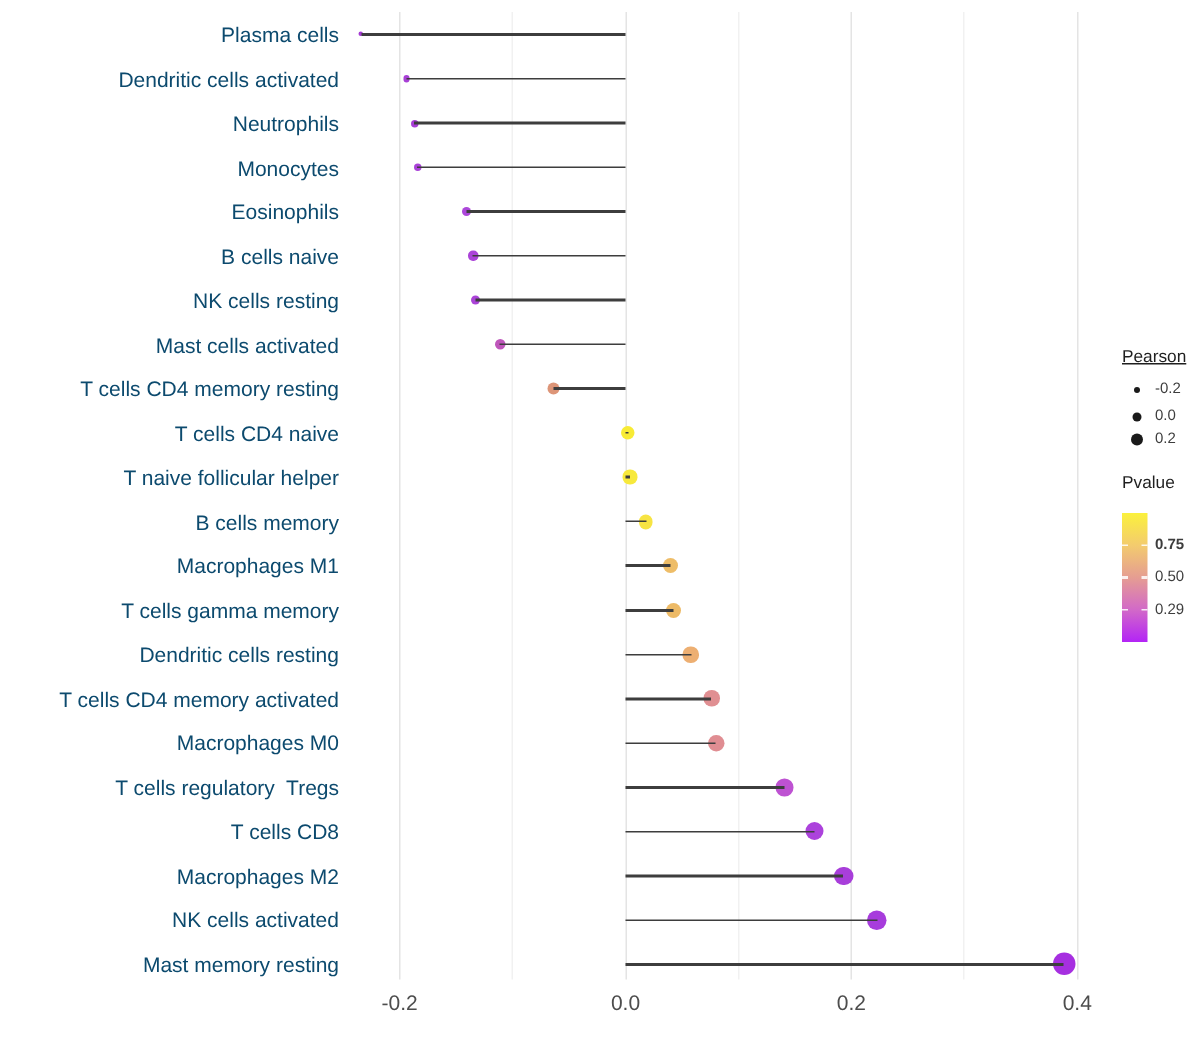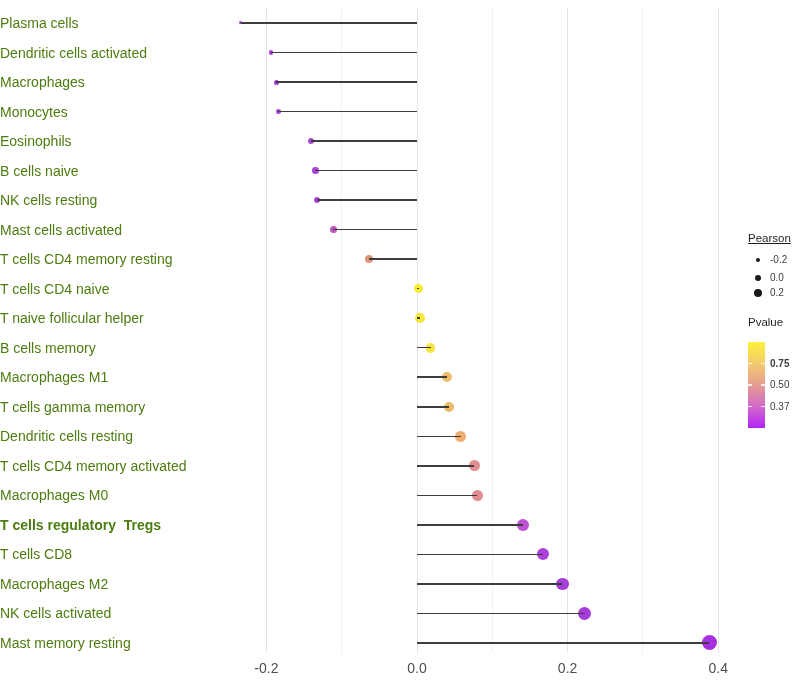--- a/index.html
+++ b/index.html
@@ -8,21 +8,21 @@
     width:800px;height:700px;
     background:#ffffff;
     font-family:"Liberation Sans",sans-serif;
     overflow:hidden;
   }
   .gridline{position:absolute;width:1px;top:8px;height:645px;}
   .gridline.major{background:#e4e4e4;}
   .gridline.minor{background:#f1f1f1;}
   .ylabel{
     position:absolute;left:0;width:226px;height:18px;line-height:18px;
-    font-size:14px;color:#4d7c0f;white-space:pre;
+    text-align:right;font-size:14px;color:#0c4a6e;white-space:pre;
   }
   .stem{position:absolute;height:1.5px;background:#3d3d3d;z-index:3;}
   .dot{position:absolute;border-radius:50%;z-index:2;}
   .xtick{
     position:absolute;width:64px;height:16px;line-height:16px;top:660px;
     text-align:center;font-size:14px;color:#4d4d4d;
   }
   .lg-title{
     position:absolute;left:748px;font-size:11.5px;color:#1f1f1f;white-space:nowrap;
   }
@@ -45,21 +45,21 @@
       <div class="gridline major" style="left: 265.9px;"></div>
       <div class="gridline major" style="left: 416.5px;"></div>
       <div class="gridline major" style="left: 567.1px;"></div>
       <div class="gridline major" style="left: 717.7px;"></div>
       <div class="ylabel" style="top: 14px;">Plasma cells</div>
       <div class="dot" style="left: 239.295px; top: 21.497px; width: 3.00599px; height: 3.00599px; background: rgb(164, 59, 211);"></div>
       <div class="stem" style="left: 240.798px; width: 176.202px; top: 22.25px; background: rgb(61, 61, 61);"></div>
       <div class="ylabel" style="top: 43.52px;">Dendritic cells activated</div>
       <div class="dot" style="left: 268.527px; top: 50.1286px; width: 4.78289px; height: 4.78289px; background: rgb(168, 64, 214);"></div>
       <div class="stem" style="left: 270.918px; width: 146.082px; top: 51.77px; background: rgb(61, 61, 61);"></div>
-      <div class="ylabel" style="top: 73.04px;">Macrophages</div>
+      <div class="ylabel" style="top: 73.04px;">Neutrophils</div>
       <div class="dot" style="left: 273.674px; top: 79.5251px; width: 5.02971px; height: 5.02971px; background: rgb(168, 61, 214);"></div>
       <div class="stem" style="left: 276.189px; width: 140.811px; top: 81.29px; background: rgb(61, 61, 61);"></div>
       <div class="ylabel" style="top: 102.56px;">Monocytes</div>
       <div class="dot" style="left: 275.882px; top: 108.994px; width: 5.13186px; height: 5.13186px; background: rgb(170, 66, 216);"></div>
       <div class="stem" style="left: 278.448px; width: 138.552px; top: 110.81px; background: rgb(61, 61, 61);"></div>
       <div class="ylabel" style="top: 132.08px;">Eosinophils</div>
       <div class="dot" style="left: 307.617px; top: 137.87px; width: 6.41981px; height: 6.41981px; background: rgb(172, 71, 218);"></div>
       <div class="stem" style="left: 310.827px; width: 106.173px; top: 140.33px; background: rgb(61, 61, 61);"></div>
       <div class="ylabel" style="top: 161.6px;">B cells naive</div>
       <div class="dot" style="left: 312.055px; top: 167.31px; width: 6.57951px; height: 6.57951px; background: rgb(171, 68, 216);"></div>
@@ -90,21 +90,21 @@
       <div class="stem" style="left: 417px; width: 32.379px; top: 406.01px; background: rgb(61, 61, 61);"></div>
       <div class="ylabel" style="top: 427.28px;">Dendritic cells resting</div>
       <div class="dot" style="left: 455.428px; top: 431.034px; width: 10.4913px; height: 10.4913px; background: rgb(237, 175, 114);"></div>
       <div class="stem" style="left: 417px; width: 43.674px; top: 435.53px; background: rgb(61, 61, 61);"></div>
       <div class="ylabel" style="top: 456.8px;">T cells CD4 memory activated</div>
       <div class="dot" style="left: 468.836px; top: 460.408px; width: 10.7841px; height: 10.7841px; background: rgb(224, 143, 146);"></div>
       <div class="stem" style="left: 417px; width: 57.228px; top: 465.05px; background: rgb(61, 61, 61);"></div>
       <div class="ylabel" style="top: 486.32px;">Macrophages M0</div>
       <div class="dot" style="left: 471.816px; top: 489.896px; width: 10.848px; height: 10.848px; background: rgb(224, 141, 146);"></div>
       <div class="stem" style="left: 417px; width: 60.24px; top: 494.57px; background: rgb(61, 61, 61);"></div>
-      <div class="ylabel" style="top: 515.84px; font-weight: bold;">T cells regulatory  Tregs</div>
+      <div class="ylabel" style="top: 515.84px;">T cells regulatory  Tregs</div>
       <div class="dot" style="left: 517.283px; top: 518.95px; width: 11.7807px; height: 11.7807px; background: rgb(190, 82, 210);"></div>
       <div class="stem" style="left: 417px; width: 106.173px; top: 524.09px; background: rgb(61, 61, 61);"></div>
       <div class="ylabel" style="top: 545.36px;">T cells CD8</div>
       <div class="dot" style="left: 536.673px; top: 548.282px; width: 12.1566px; height: 12.1566px; background: rgb(172, 66, 220);"></div>
       <div class="stem" style="left: 417px; width: 125.751px; top: 553.61px; background: rgb(61, 61, 61);"></div>
       <div class="ylabel" style="top: 574.88px;">Macrophages M2</div>
       <div class="dot" style="left: 556.068px; top: 577.619px; width: 12.5211px; height: 12.5211px; background: rgb(168, 62, 218);"></div>
       <div class="stem" style="left: 417px; width: 145.329px; top: 583.13px; background: rgb(61, 61, 61);"></div>
       <div class="ylabel" style="top: 604.4px;">NK cells activated</div>
       <div class="dot" style="left: 578.455px; top: 606.936px; width: 12.929px; height: 12.929px; background: rgb(167, 60, 220);"></div>
@@ -132,16 +132,16 @@
         <div class="cbar-notch" style="left: 0px; top: 20.75px;"></div>
         <div class="cbar-notch" style="left: 13px; top: 20.75px;"></div>
         <div class="cbar-notch" style="left: 0px; top: 42.25px;"></div>
         <div class="cbar-notch" style="left: 13px; top: 42.25px;"></div>
         <div class="cbar-notch" style="left: 0px; top: 63.75px;"></div>
         <div class="cbar-notch" style="left: 13px; top: 63.75px;"></div>
       </div>
     <div id="cbar-labels">
         <div class="cbar-label" style="top: 357.5px; font-weight: bold;">0.75</div>
         <div class="cbar-label" style="top: 379px;">0.50</div>
-        <div class="cbar-label" style="top: 400.5px;">0.37</div>
+        <div class="cbar-label" style="top: 400.5px;">0.29</div>
       </div>
   </div>
 </div>
 
 </body></html>

